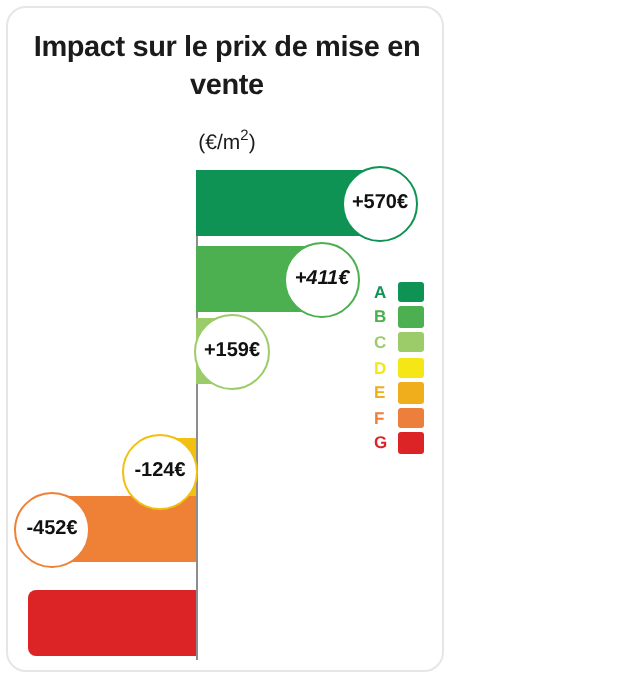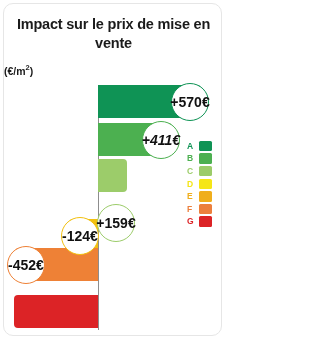--- a/index.html
+++ b/index.html
@@ -44,22 +44,23 @@
     line-height: 1.28;
     letter-spacing: -0.2px;
     padding: 0 8px;
     box-sizing: border-box;
   }
   #chart-subtitle {
     position: absolute;
     left: 0;
     top: 59px;
     width: 219px;
+    text-align: center;
     font-size: 10.5px;
-    font-weight: bold;
+    font-weight: normal;
     color: #1b1b1b;
   }
   #chart-subtitle sup {
     font-size: 7.5px;
     vertical-align: super;
   }
 
   
   #plot {
     position: absolute;
@@ -101,21 +102,21 @@
   .bubble {
     position: absolute;
     width: 38px;
     height: 38px;
     border-radius: 50%;
     background: #ffffff;
     border: 1.6px solid #cfcfcf;
     display: flex;
     align-items: center;
     justify-content: center;
-    font-size: 14px;
+    font-size: 10px;
     font-weight: bold;
     color: #111111;
     box-sizing: border-box;
     z-index: 5;
     white-space: nowrap;
   }
 
   
   #legend {
     position: absolute;
@@ -159,21 +160,21 @@
         <div class="bar-row" style="top: 2px; height: 33px;">
           <div class="bar pos" style="background: rgb(15, 147, 85); width: 103px;"></div>
           <div class="bubble" style="top: -2.5px; border-color: rgb(15, 147, 85); left: 167px;">+570€</div>
         </div>
         <div class="bar-row" style="top: 40px; height: 33px; font-style: italic;">
           <div class="bar pos" style="background: rgb(76, 176, 80); width: 74px;"></div>
           <div class="bubble" style="top: -2.5px; border-color: rgb(76, 176, 80); left: 138px;">+411€</div>
         </div>
         <div class="bar-row" style="top: 76px; height: 33px;">
           <div class="bar pos" style="background: rgb(156, 204, 106); width: 29px;"></div>
-          <div class="bubble" style="top: -2.5px; border-color: rgb(156, 204, 106); left: 93px; margin-top: 47px;">+159€</div>
+          <div class="bubble" style="top: -2.5px; border-color: rgb(156, 204, 106); left: 93px;">+159€</div>
         </div>
         <div class="bar-row" style="top: 136px; height: 33px;">
           <div class="bar neg" style="background: rgb(242, 192, 16); left: 65px; width: 29px;"></div>
           <div class="bubble" style="top: -2.5px; border-color: rgb(242, 192, 16); left: 57px;">-124€</div>
         </div>
         <div class="bar-row" style="top: 165px; height: 33px;">
           <div class="bar neg" style="background: rgb(238, 129, 54); left: 11px; width: 83px;"></div>
           <div class="bubble" style="top: -2.5px; border-color: rgb(238, 129, 54); left: 3px;">-452€</div>
         </div>
         <div class="bar-row" style="top: 212px; height: 33px;">

